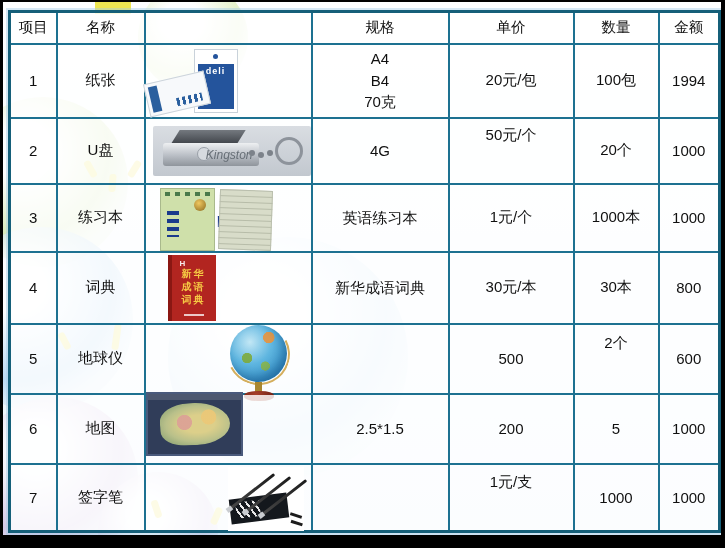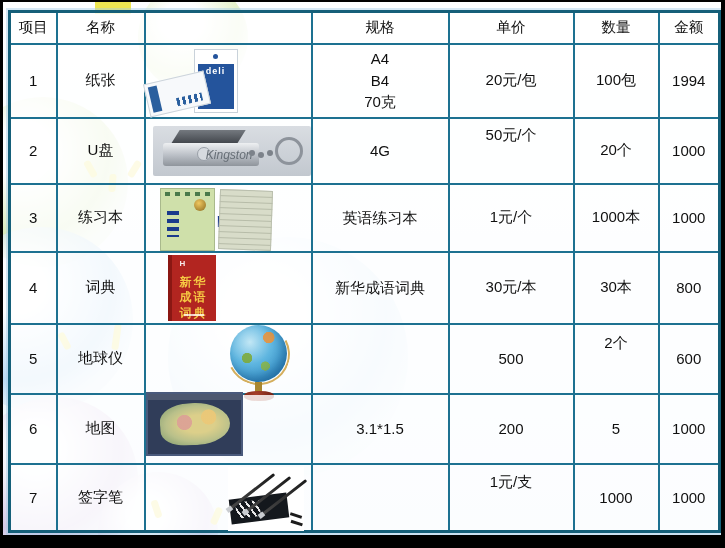--- a/index.html
+++ b/index.html
@@ -91,22 +91,22 @@
   .book1 .ng { position:absolute; left:20px; top:20px; font-size:20px; font-weight:bold; color:#1a3a8c;margin-left:36px; }
   .book1 .orb { position:absolute; right:8px; top:10px; width:12px; height:12px; border-radius:50%;
       background:radial-gradient(circle at 40% 35%, #f0c860, #8a6a20); }
   .book2 { position:absolute; left:73px; top:5px; width:53px; height:60px; background:#d8dcc9; border:1px solid #babfae;
       transform:rotate(2deg);
       background-image:repeating-linear-gradient(180deg, transparent 0 5px, rgba(150,156,135,.5) 5px 6px); }
 
   
   .dict { position:absolute; left:22px; top:2px; width:48px; height:66px; background:#b22520; border-left:4px solid #8a1713; }
   .dict .mark { position:absolute; left:5px; top:4px; width:12px; height:8px; color:rgba(255,255,255,.9); font-size:8px; font-weight:bold; }
-  .dict .title { position:absolute; left:0; right:0; top:20px; text-align:center; white-space:pre-line;
-      color:#f5c843; font-size:12px; font-weight:bold; line-height:1.3; letter-spacing:2px; }
+  .dict .title { position:absolute; left:0; right:0; top:12px; text-align:center; white-space:pre-line;
+      color:#f5c843; font-size:10px; font-weight:bold; line-height:1.3; letter-spacing:2px; }
   .dict::after { content:""; position:absolute; left:50%; bottom:5px; width:20px; height:2px; margin-left:-10px; background:rgba(255,255,255,.75); }
 
   
   .globe { position:absolute; left:82px; top:0px; width:62px; height:76px; }
   .globe .sphere { position:absolute; left:2px; top:0; width:57px; height:57px; border-radius:50%;
       background:
         radial-gradient(circle 10px at 68% 22%, rgba(225,150,70,.95) 0 55%, transparent 60%),
         radial-gradient(circle 9px at 30% 58%, rgba(125,170,60,.9) 0 55%, transparent 60%),
         radial-gradient(circle 8px at 62% 72%, rgba(135,180,75,.9) 0 55%, transparent 60%),
         radial-gradient(circle at 35% 30%, #c2e7f5 0%, #5fb6e0 40%, #2a85bf 85%);
@@ -287,21 +287,21 @@
     <tr style="height:70px">
       <td>6</td>
       <td>地图</td>
       <td class="cimg">
         <div class="imgwrap">
           <div class="map">
                 <div class="land"></div>
               </div>
         </div>
       </td>
-      <td class="spec">3.1*1.5</td>
+      <td class="spec">2.5*1.5</td>
       <td>200</td>
       <td>5</td>
       <td>1000</td>
     </tr>
 
     <tr style="height:68px">
       <td>7</td>
       <td>签字笔</td>
       <td class="cimg">
         <div class="imgwrap">

